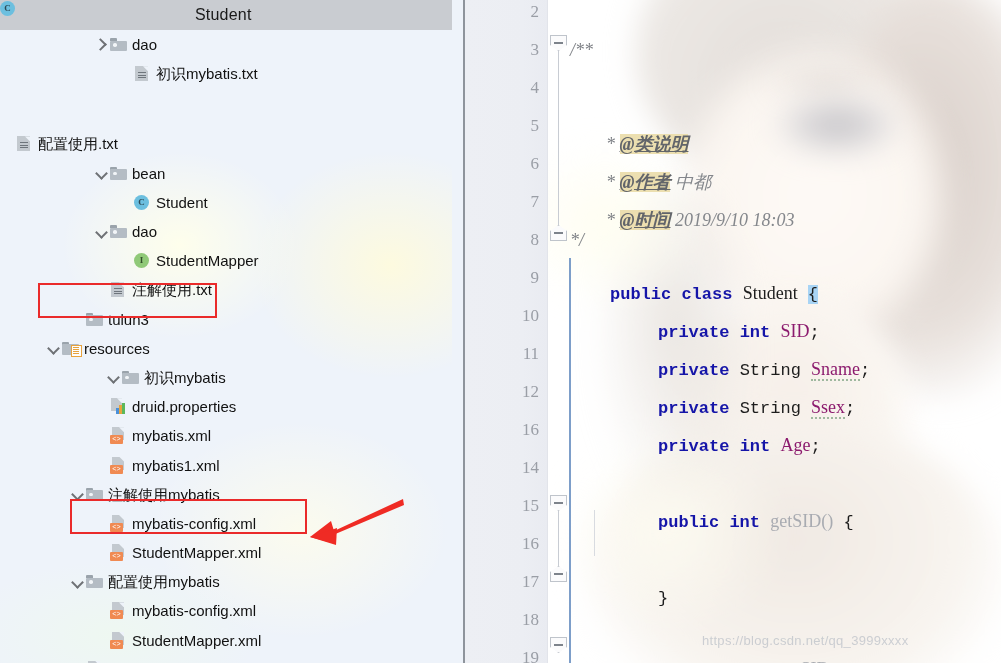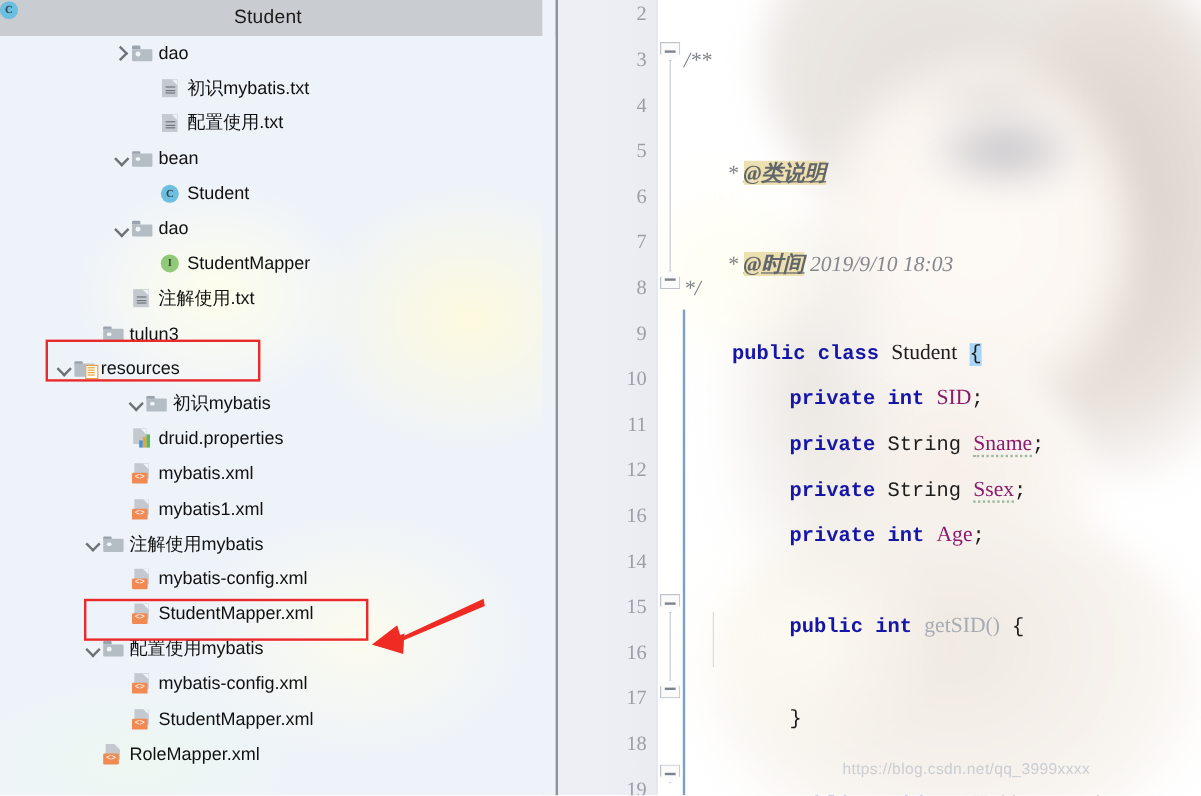--- a/index.html
+++ b/index.html
@@ -226,21 +226,21 @@
           <span class="ico">
             <span class="filedoc">
               <span class="corner"></span>
               <span class="ln"></span>
               <span class="ln"></span>
               <span class="ln"></span>
             </span>
           </span>
           <span class="nm">初识mybatis.txt</span>
         </div>
-        <div class="row" style="padding-left: 118px;">
+        <div class="row" style=" margin-top: 41px;">
           <span class="twisty"></span>
           <span class="ico">
             <span class="filedoc">
               <span class="corner"></span>
               <span class="ln"></span>
               <span class="ln"></span>
               <span class="ln"></span>
             </span>
           </span>
           <span class="nm">配置使用.txt</span>
@@ -532,20 +532,23 @@
 
     <div id="code">
 
       <div class="cl" style="top:41px;"><span class="cm">/**</span></div>
 
 
       <div class="cl" style="top:117px;">
         <span class="cm">*</span><span class="cm"> </span><span class="cm-tag">@类说明</span>
       </div>
 
+      <div class="cl" style="top:155px;">
+        <span class="cm">*</span><span class="cm"> </span><span class="cm-tag">@作者</span><span class="cm-val"> </span><span class="cm-val">中都</span>
+      </div>
 
       <div class="cl" style="top:193px;">
         <span class="cm">*</span><span class="cm"> </span><span class="cm-tag">@时间</span><span class="cm-val"> </span><span class="cm-val">2019/9/10 18:03</span>
       </div>
 
       <div class="cl" style="top:231px;"><span class="cm">*/</span></div>
 
       <div class="cl" style="top:266px;left:4px;">
         <span class="kw">public</span><span class="ty"> </span><span class="kw">class</span><span class="ty"> </span><span class="cls">Student</span><span class="ty"> </span><span class="ty brace-sel">{</span>
       </div>

